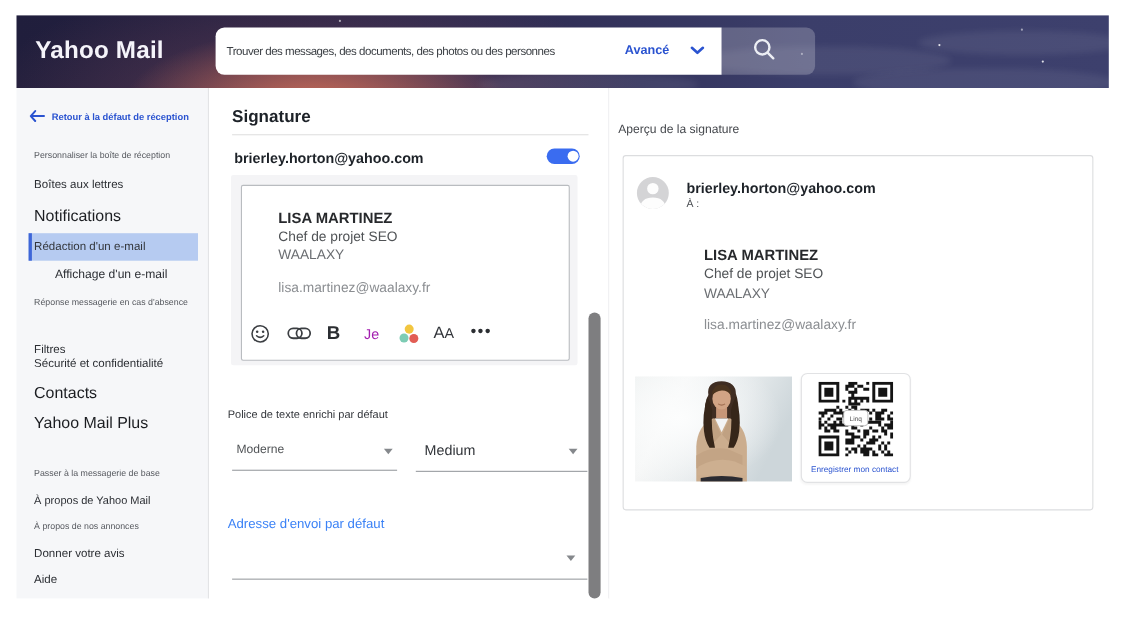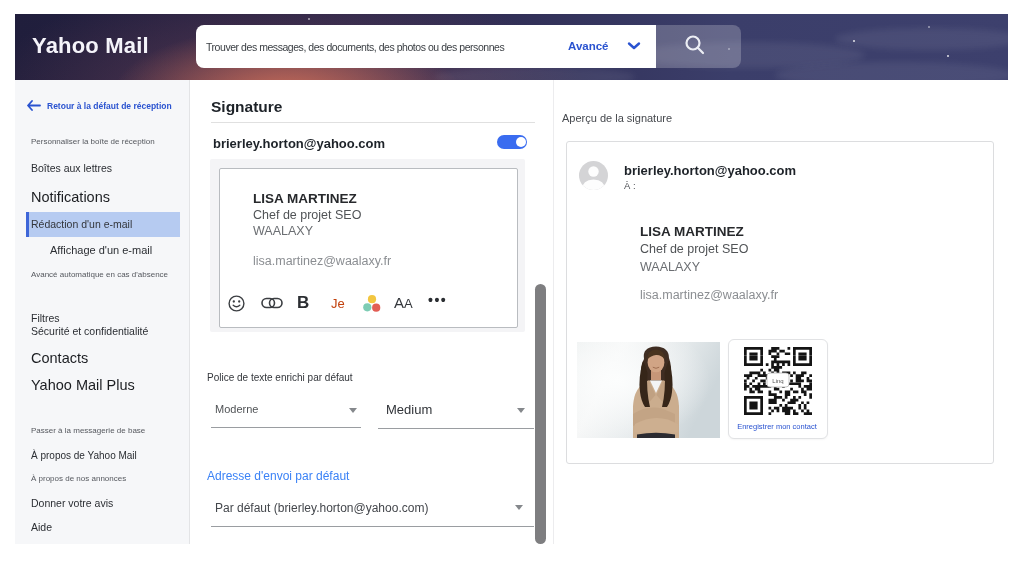--- a/index.html
+++ b/index.html
@@ -100,21 +100,21 @@
   <div class="abs" id="hlbar"></div>
   <svg class="abs" style="left:11px;top:20px;" width="15" height="11" viewBox="0 0 15 11">
       <path d="M6 1 L2 5.5 L6 10 M2.3 5.5 L14 5.5" fill="none" stroke="#2a53d0" stroke-width="1.8" stroke-linecap="round" stroke-linejoin="round"></path>
     </svg>
   <div class="snav" style="left:32px;top:21px;font-size:8.5px;font-weight:700;color:#2a53d0;">Retour à la défaut de réception</div>
   <div class="snav tiny" style="top:57px;">Personnaliser la boîte de réception</div>
   <div class="snav small" style="top:82px;">Boîtes aux lettres</div>
   <div class="snav big" style="top:109px;">Notifications</div>
   <div class="snav" style="top:138px;font-size:10.5px;color:#33363b;">Rédaction d'un e-mail</div>
   <div class="snav small" style="top:164px;font-size:11px;margin-left:19px;">Affichage d'un e-mail</div>
-  <div class="snav tiny" style="top:190px;">Avancé automatique en cas d'absence</div>
+  <div class="snav tiny" style="top:190px;">Réponse messagerie en cas d'absence</div>
   <div class="snav small" style="top:218px;margin-top:14px;">Filtres</div>
   <div class="snav small" style="top:245px;">Sécurité et confidentialité</div>
   <div class="snav big" style="top:270px;">Contacts</div>
   <div class="snav big" style="top:297px;">Yahoo Mail Plus</div>
   <div class="snav tiny" style="top:346px;">Passer à la messagerie de base</div>
   <div class="snav small" style="top:370px;font-size:10px;">À propos de Yahoo Mail</div>
   <div class="snav tiny" style="top:394px;">À propos de nos annonces</div>
   <div class="snav small" style="top:417px;">Donner votre avis</div>
   <div class="snav small" style="top:441px;">Aide</div>
 </div>
@@ -136,38 +136,37 @@
         <circle cx="8.5" cy="8.5" r="7.4" fill="none" stroke="#3b3e42" stroke-width="1.4"></circle>
         <circle cx="5.8" cy="6.5" r="1.15" fill="#3b3e42"></circle>
         <circle cx="11.2" cy="6.5" r="1.15" fill="#3b3e42"></circle>
         <path d="M5.2 10.2 Q8.5 13.2 11.8 10.2" fill="none" stroke="#3b3e42" stroke-width="1.35" stroke-linecap="round"></path>
       </svg>
     <svg class="abs" style="left:33px;top:4px;" width="22" height="12" viewBox="0 0 22 12">
         <rect x="1" y="1.5" width="12.5" height="9" rx="4.5" fill="none" stroke="#3b3e42" stroke-width="1.6"></rect>
         <rect x="8.5" y="1.5" width="12.5" height="9" rx="4.5" fill="none" stroke="#3b3e42" stroke-width="1.6"></rect>
       </svg>
     <div class="abs" style="left:69px;top:0px;font-size:17px;font-weight:700;color:#2b2e32;">B</div>
-    <div class="abs" style="left:103px;top:3px;font-size:13px;color:#c2410c;">Je</div>
+    <div class="abs" style="left:103px;top:3px;font-size:13px;color:#a21caf;">Je</div>
     <svg class="abs" style="left:134px;top:1px;" width="20" height="20" viewBox="0 0 20 20">
         <circle cx="10" cy="5.2" r="4.1" fill="#f2c640"></circle>
         <circle cx="5.3" cy="13.3" r="4.1" fill="#7dccb4"></circle>
         <circle cx="14.2" cy="13.7" r="4.1" fill="#e25d54"></circle>
       </svg>
     <div class="abs" style="left:166px;top:1px;font-size:15px;color:#33363b;">A<span style="font-size:13px;">A</span></div>
     <div class="abs" style="left:200px;top:-1px;font-size:14px;letter-spacing:1.5px;color:#2b2e32;font-weight:700;">•••</div>
   </div>
   <div class="mid" id="lbl1">Police de texte enrichi par défaut</div>
   <div class="mid" id="sel1t">Moderne</div>
   <div class="arr" style="left:159px;top:328px;"></div>
   <div class="mid" id="sel1l"></div>
   <div class="mid" id="sel2t">Medium</div>
   <div class="arr" style="left:327px;top:328px;"></div>
   <div class="mid" id="sel2l"></div>
   <div class="mid" id="lbl2">Adresse d'envoi par défaut</div>
-  <div class="mid" id="sel3t">Par défaut (brierley.horton@yahoo.com)</div>
   <div class="arr" style="left:325px;top:425px;"></div>
   <div class="mid" id="sel3l"></div>
 </div>
 <div class="abs" id="scroll"></div>
 <div class="abs" id="rdiv"></div>
 
 <div class="abs" id="right">
   <div class="rt" id="ap">Aperçu de la signature</div>
   <div class="rt" id="card"></div>
   <div class="rt" id="avatar">

